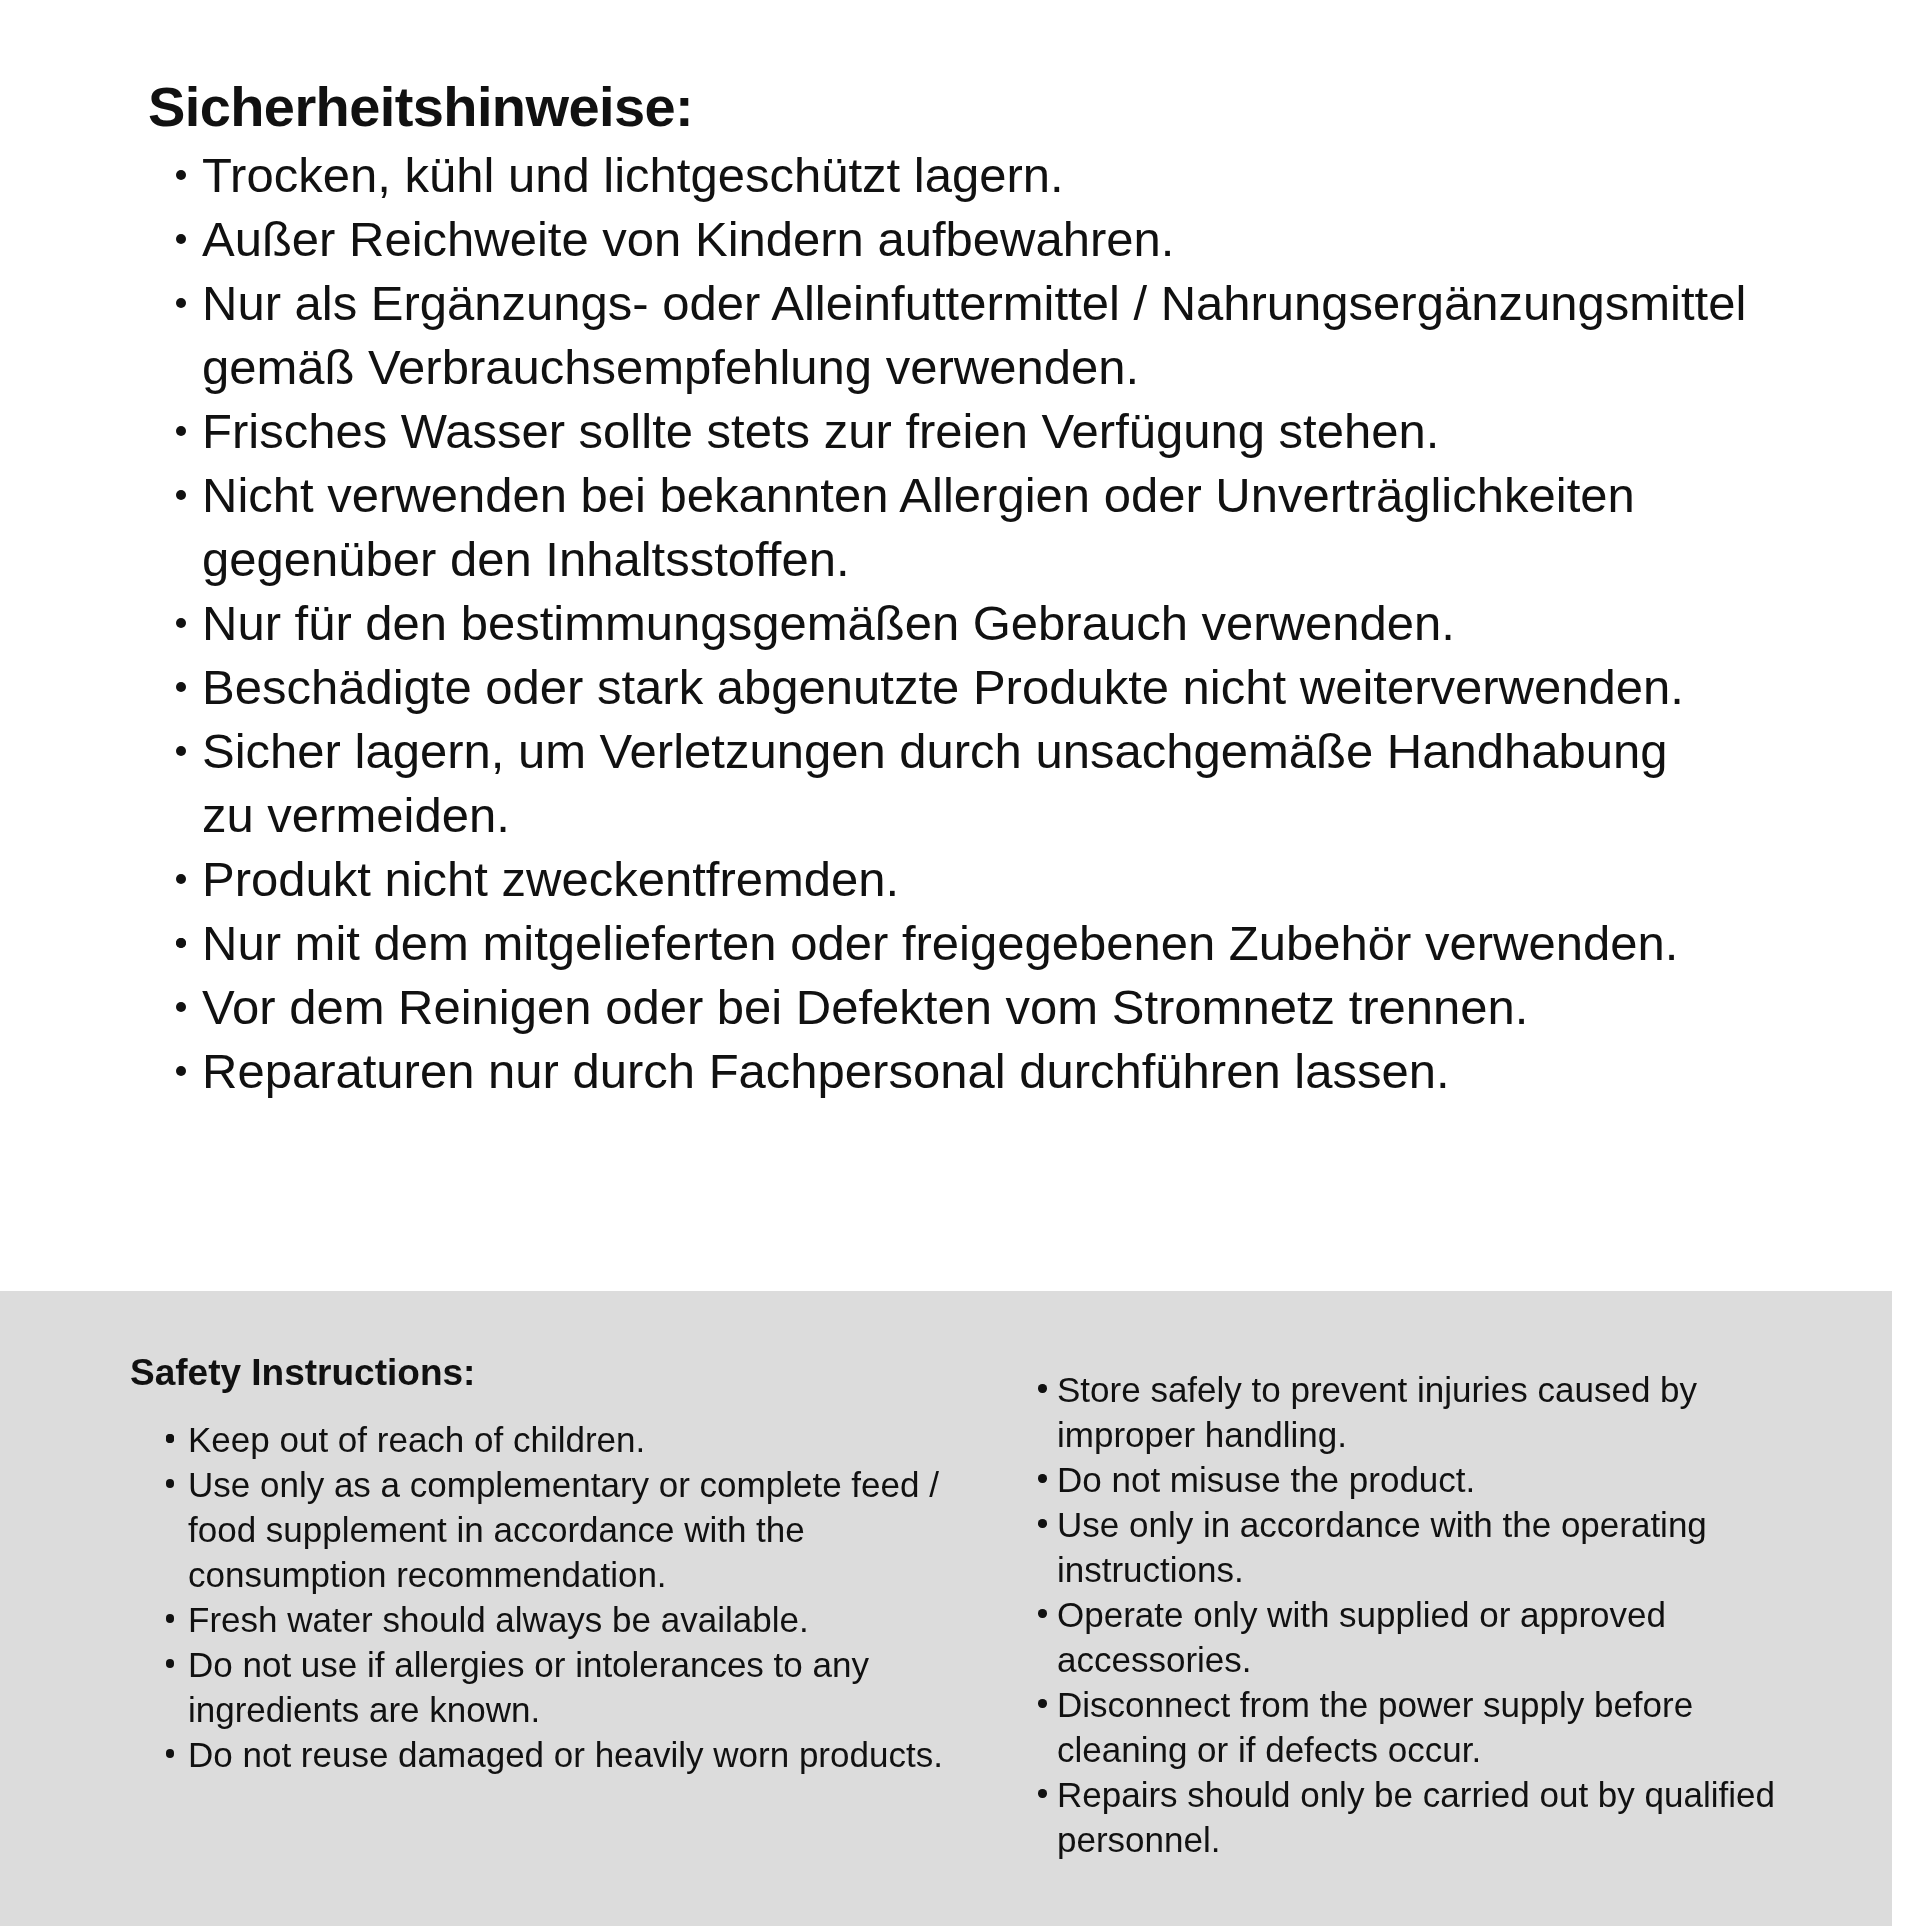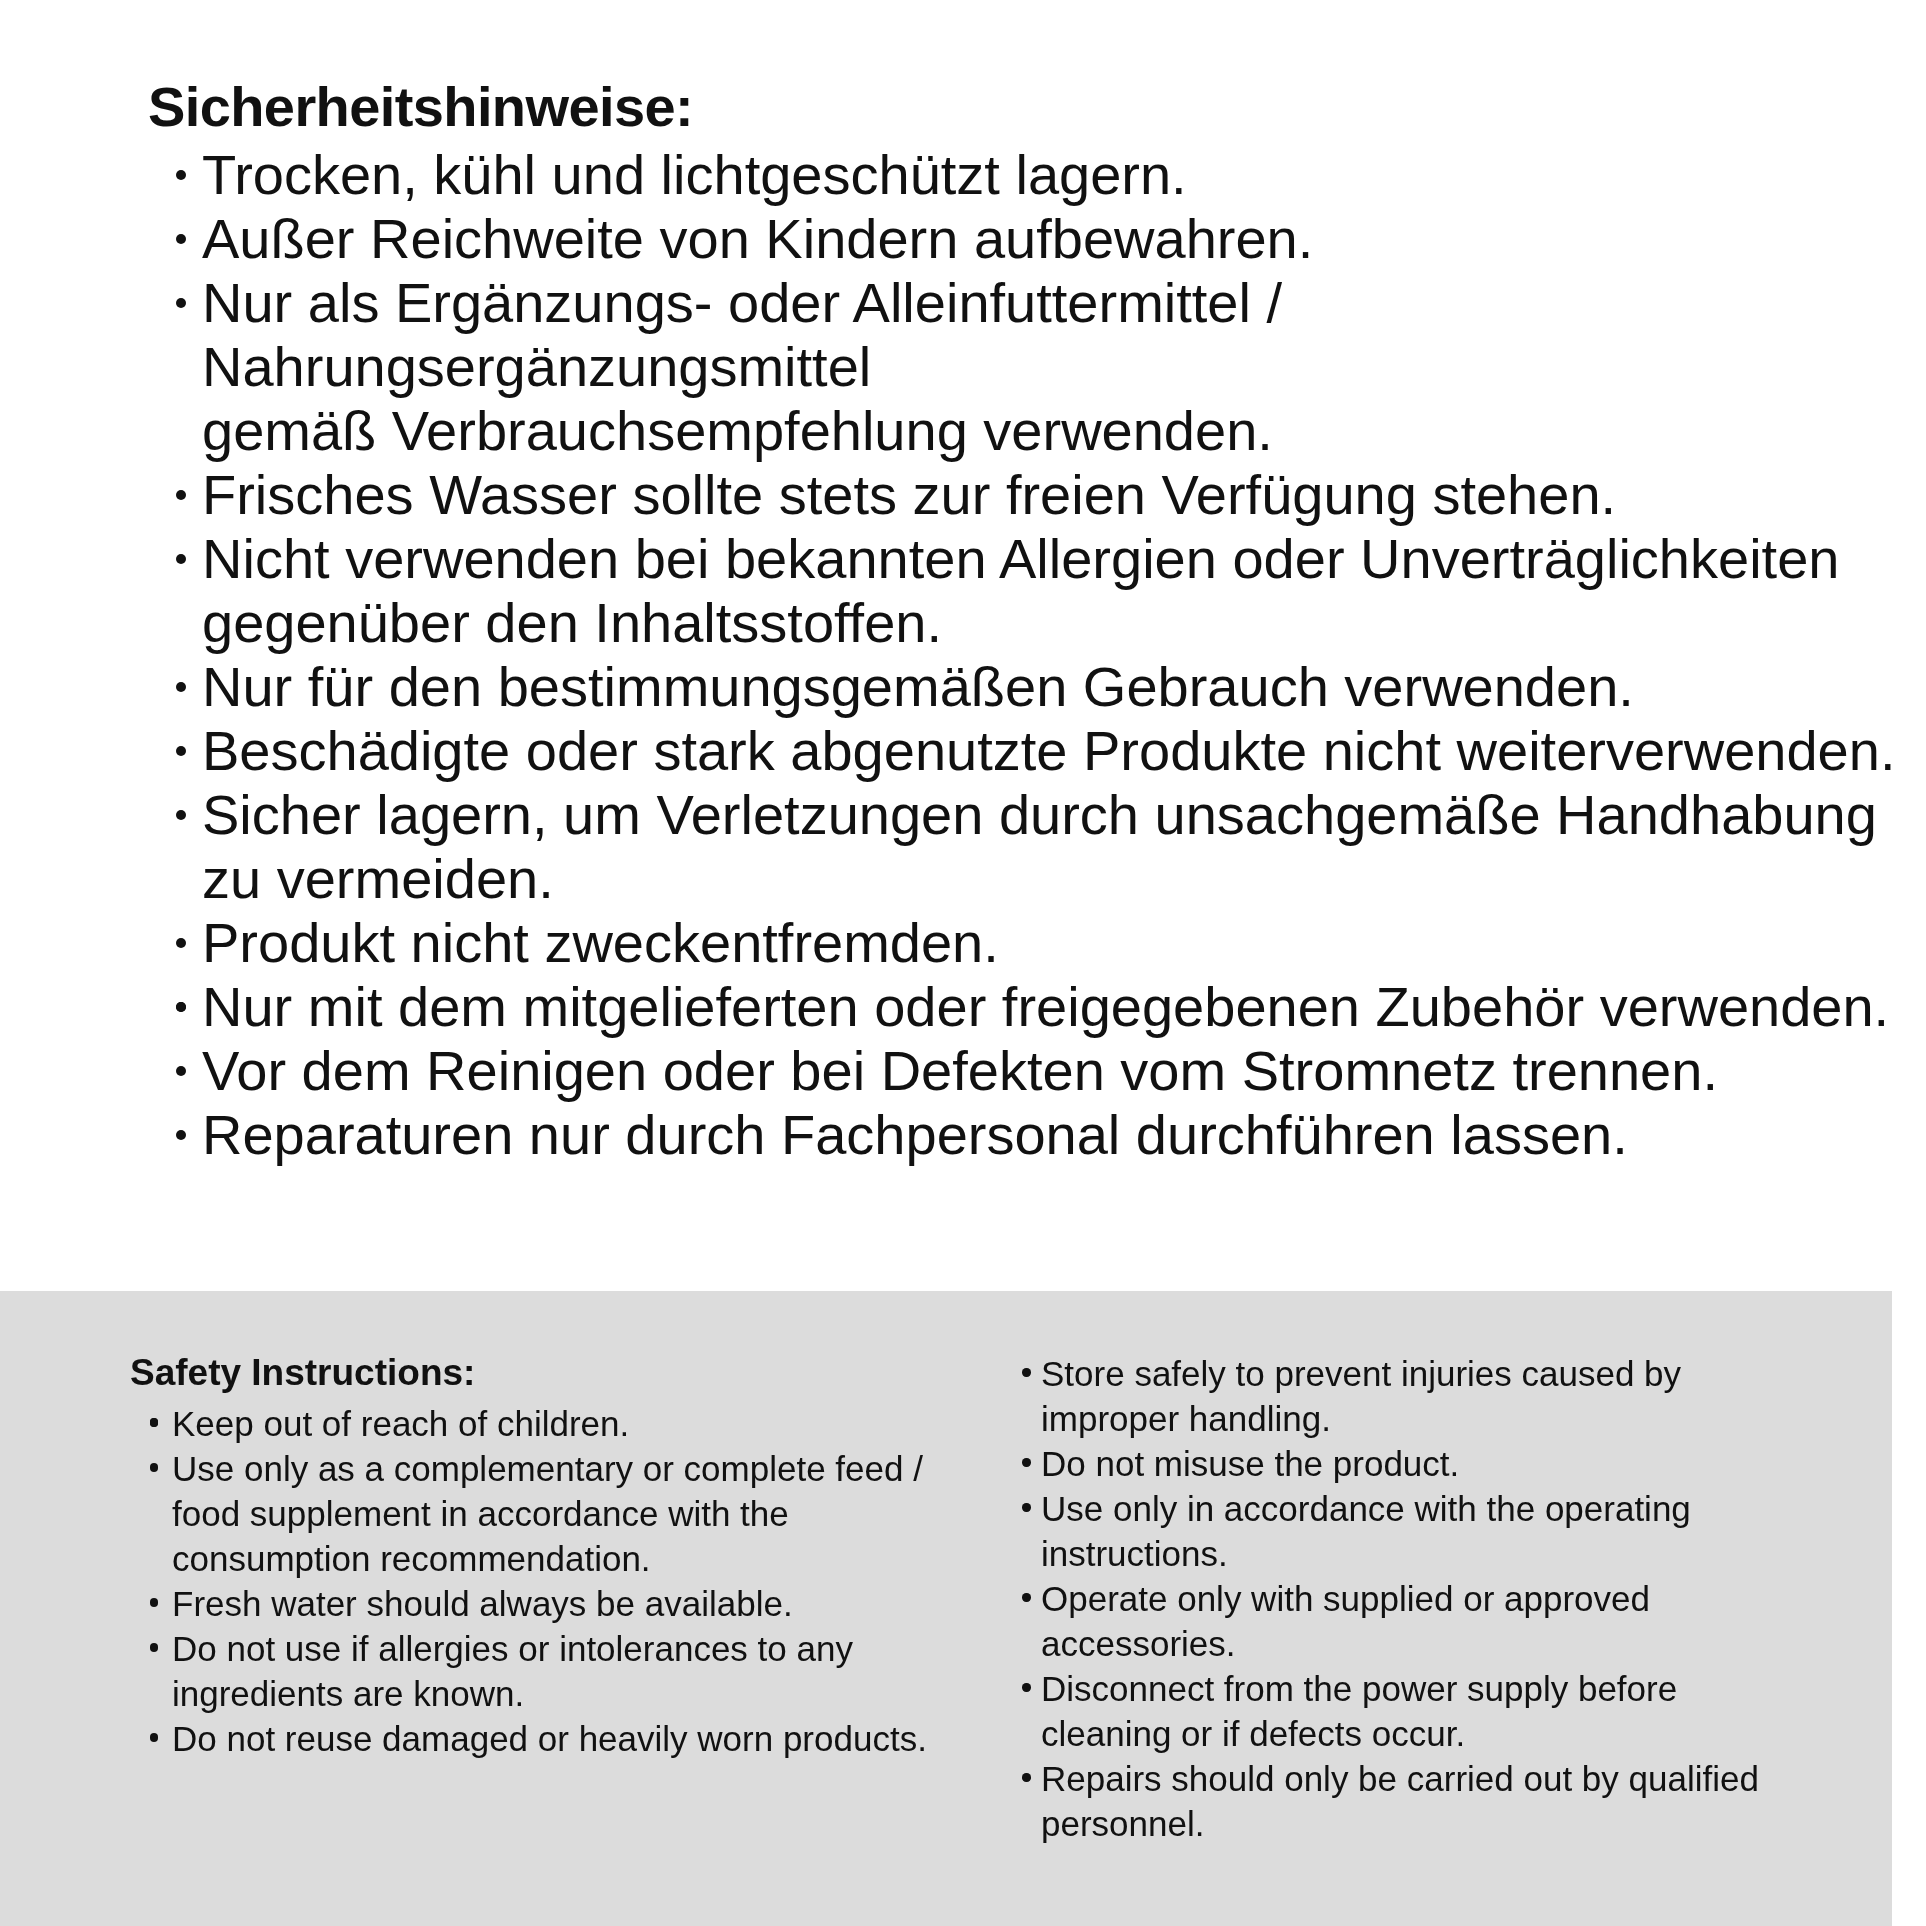--- a/index.html
+++ b/index.html
@@ -18,39 +18,39 @@
 
   
   .de-title {
     position: absolute; left: 136px; top: 67px; margin: 12px;
     font-size: 56px; line-height: 56px; font-weight: 700;
     letter-spacing: -0.6px; white-space: nowrap;
   }
   .de-list {
     position: absolute; left: 202px; top: 143px; margin: 0; padding: 0;
     list-style: none; width: 1708px;
-    font-size: 56px; line-height: 64px; font-weight: 400;
+    font-size: 49px; line-height: 64px; font-weight: 400;
   }
   .de-list li { position: relative; margin: 0; padding: 0; }
   .de-list .dot {
     position: absolute; left: -26px; top: 27px;
     width: 10.3px; height: 10.3px; border-radius: 50%; background: var(--text);
   }
 
   
   .en-section {
     position: absolute; left: 0; top: 1291px; width: 1892px; height: 636px;
     background: var(--panel-bg);
   }
   .en-title {
     position: absolute; left: 130px; top: 59px; margin: 0;
     font-size: 37px; line-height: 45px; font-weight: 700; white-space: nowrap;
   }
   .en-list {
-    margin: 0; padding: 0; list-style: none;
+    margin: 16px; padding: 0; list-style: none;
     font-size: 35px; line-height: 45px; font-weight: 400;
   }
   .en-list li { position: relative; margin: 0; padding: 0; }
   .en-list .dot {
     position: absolute; width: 8.3px; height: 8.3px; border-radius: 50%;
     background: var(--text); top: 17.3px;
   }
   .en-left  { position: absolute; left: 172px;  top: 110px; width: 809px; }
   .en-right { position: absolute; left: 1041px; top: 60px;  width: 854px; }
   .en-left  .dot { left: -22px; }

